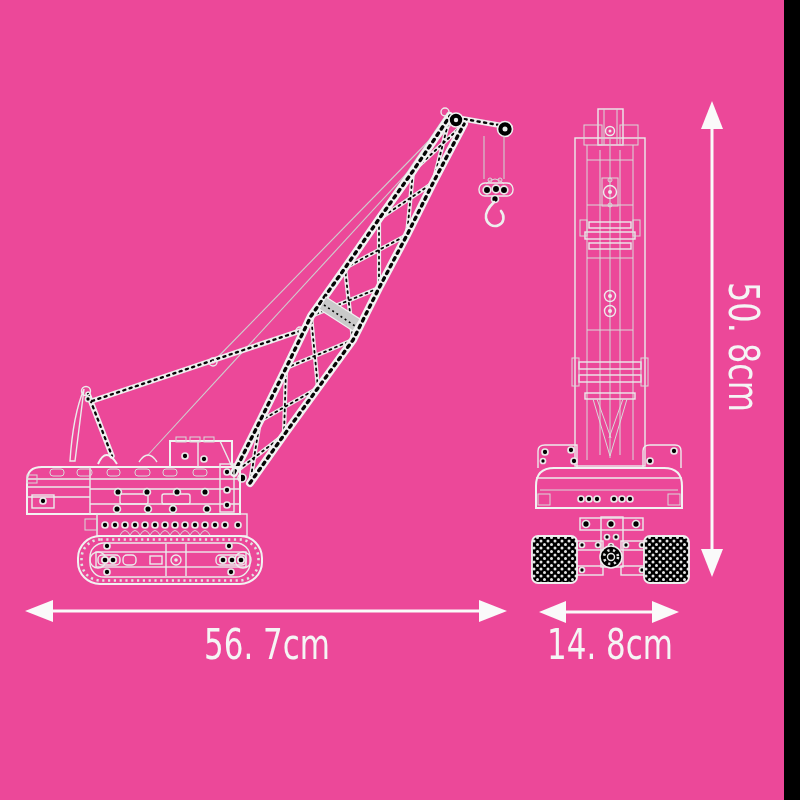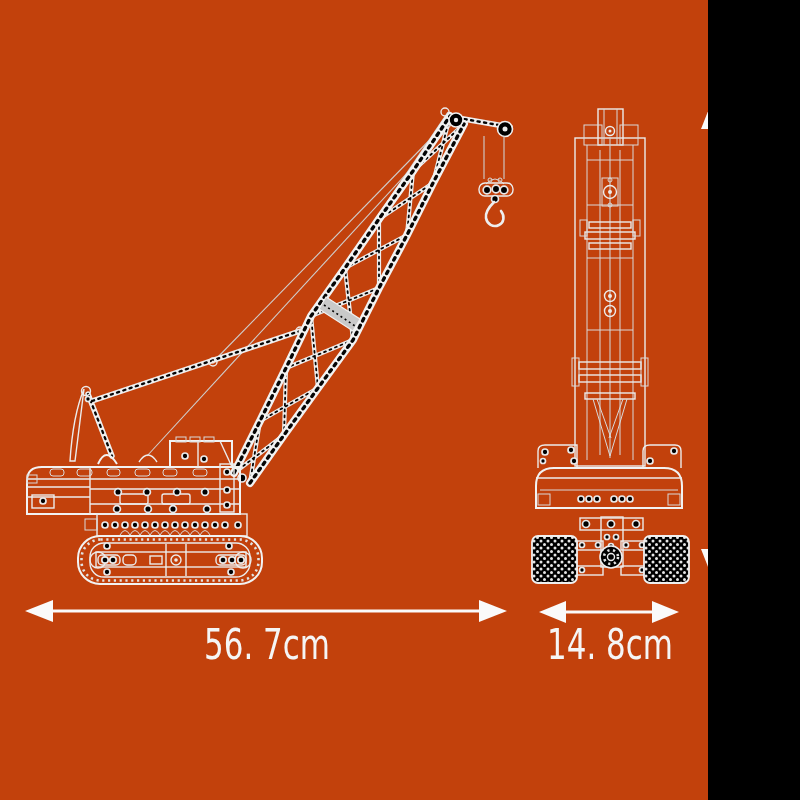--- a/index.html
+++ b/index.html
@@ -1,16 +1,16 @@
 <!DOCTYPE html>
 <html><head>
 <meta charset="utf-8">
 <style>
   html,body{margin:0;padding:0;background:#000;}
-  .stage{position:relative;width:708px;height:800px;background:#c2410c;overflow:hidden;
+  .stage{position:relative;width:784px;height:800px;background:#ec4899;overflow:hidden;
          font-family:"DejaVu Sans", sans-serif;}
   svg{position:absolute;left:0;top:0;}
 
   
   .ln  {stroke:#ececec;stroke-width:1.4;fill:none;}
   .ln2 {stroke:#f2f2f2;stroke-width:2;fill:none;}
   .lnt {stroke:#d9d9d9;stroke-width:1;fill:none;}
 
   
   .beam   {stroke:#f2f2f2;stroke-width:8;fill:none;stroke-linecap:round;}

